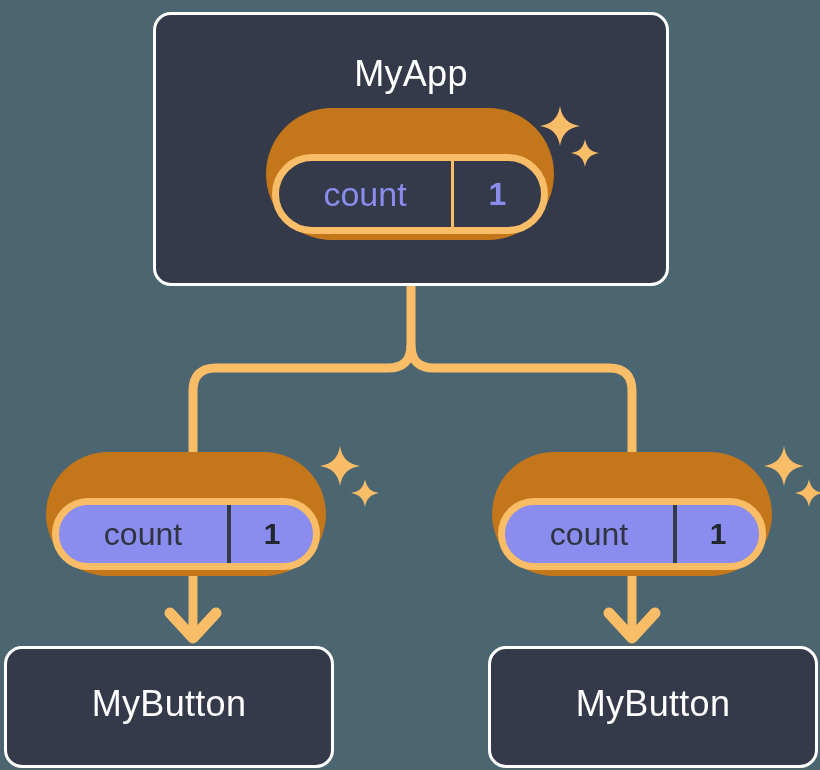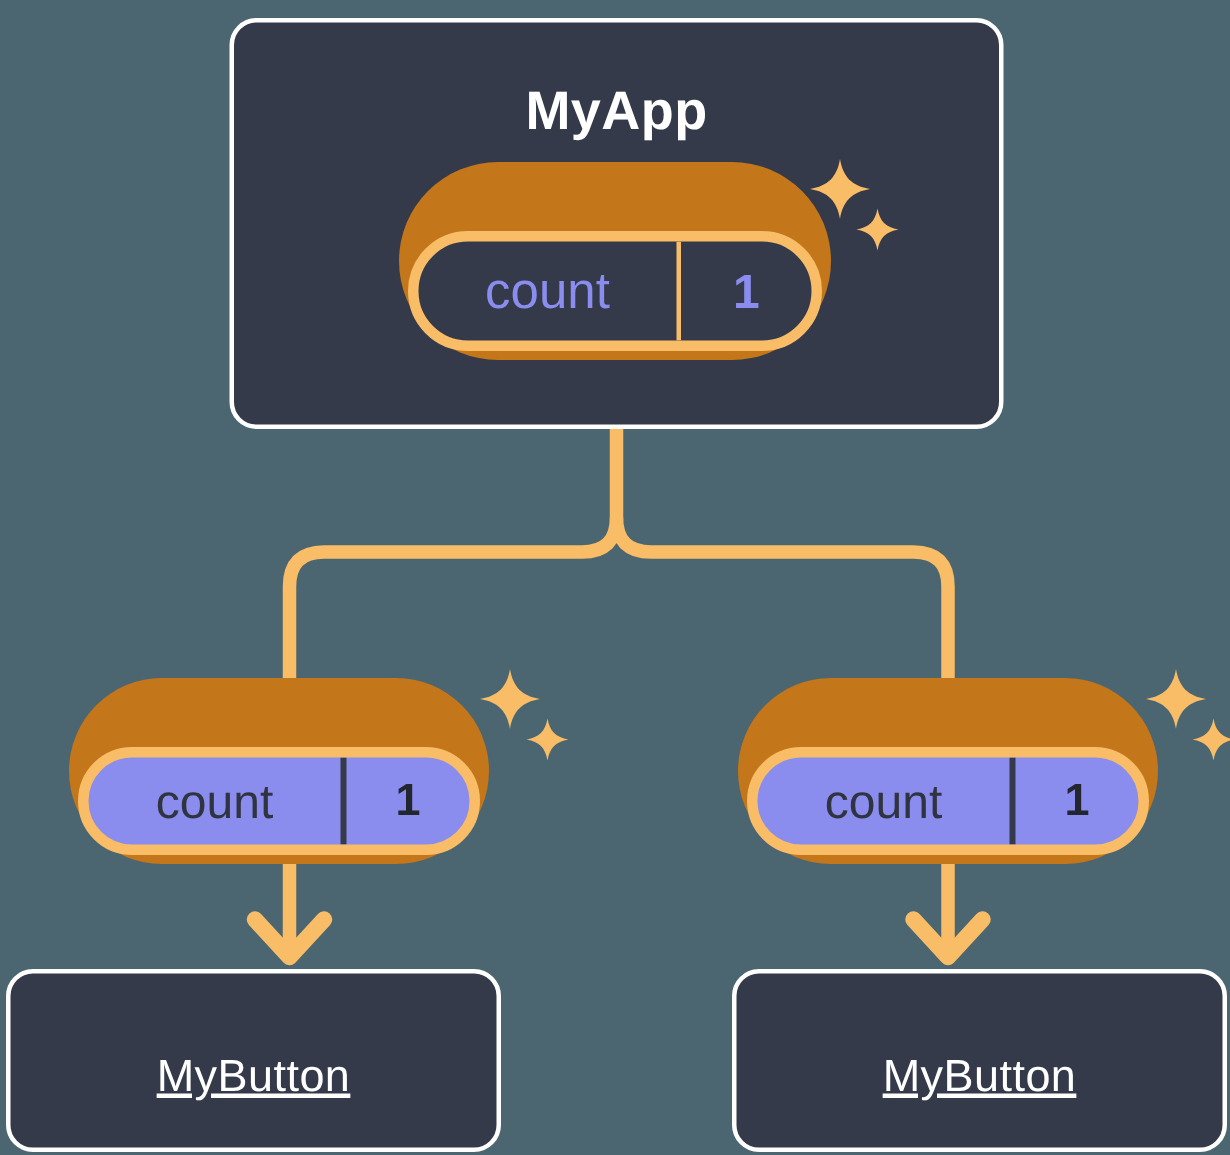--- a/index.html
+++ b/index.html
@@ -46,38 +46,36 @@
     text-align: center;
     color: #ffffff;
     letter-spacing: 0.3px;
   }
 
   #box-myapp {
     left: 153px;
     top: 12px;
     width: 516px;
     height: 274px;
-    font-weight: bold;
   }
   #box-myapp .box-title {
     top: 38px;
     font-size: 36px;
   }
 
   .button-box {
     height: 122px;
     width: 330px;
     top: 646px;
   }
   #box-mybutton-left  { left: 4px;   }
   #box-mybutton-right { left: 488px; }
   .button-box .box-title {
-    top: 52px;
-    font-size: 30px;
-    text-decoration: underline;
+    top: 34px;
+    font-size: 36px;
   }
 
   
   .pill {
     position: absolute;
     box-sizing: border-box;
     z-index: 4;
     border-radius: 999px;
     background: #c4761a;            
     padding: 6px;

